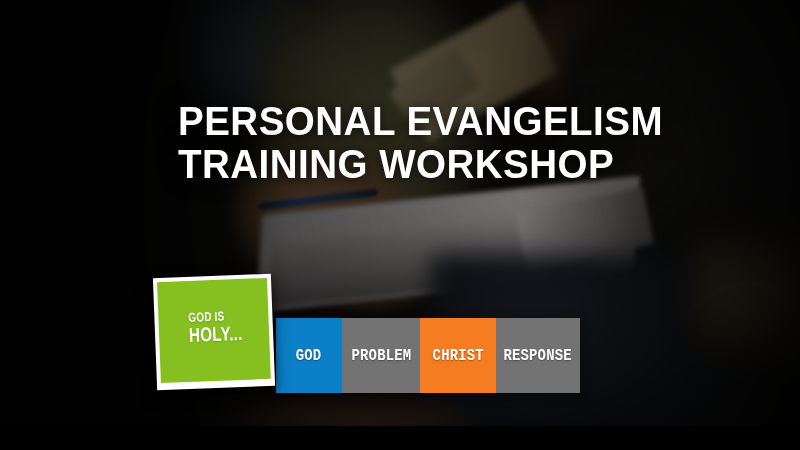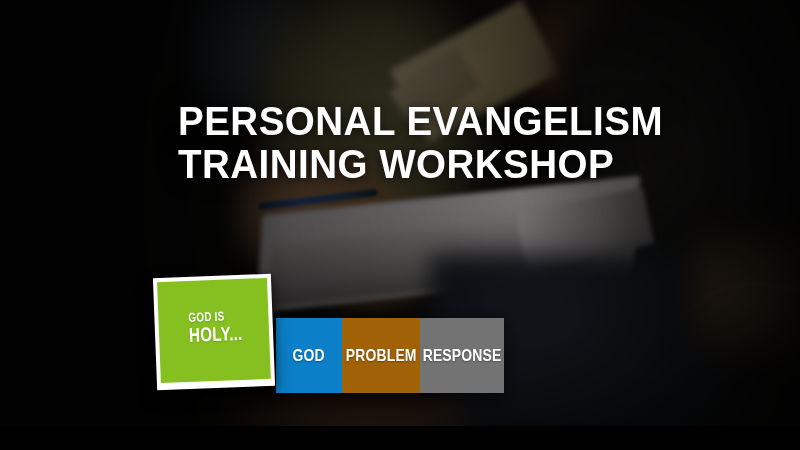--- a/index.html
+++ b/index.html
@@ -217,21 +217,21 @@
     height: 75px;
     display: flex;
     align-items: stretch;
     box-shadow: 0 3px 10px rgba(0,0,0,0.45);
   }
   .step {
     display: flex;
     align-items: center;
     justify-content: center;
     color: #ffffff;
-    font-family: Liberation Sans, sans-serif;
+    font-family: Liberation Mono, monospace;
     font-weight: bold;
     font-size: 17px;
     letter-spacing: 0.2px;
     transform-origin: center;
     text-shadow: 0 1px 2px rgba(0,0,0,0.35);
   }
   .step span {
     transform: scaleX(0.82);
     display: inline-block;
     white-space: nowrap;
@@ -312,22 +312,25 @@
 
   <div class="title-block">
     <h1 class="title-line">PERSONAL EVANGELISM</h1>
     <h1 class="title-line">TRAINING WORKSHOP</h1>
   </div>
 
   <div class="steps-bar">
     <div class="step" style="background: rgb(11, 127, 200); width: 66px;">
       <span>GOD</span>
     </div>
-    <div class="step" style="background: #a16207; width: 78px;">
+    <div class="step" style="background: #737373; width: 78px;">
       <span>PROBLEM</span>
+    </div>
+    <div class="step" style="background: rgb(245, 124, 32); width: 76px;">
+      <span>CHRIST</span>
     </div>
     <div class="step" style="background: #737373; width: 84px;">
       <span>RESPONSE</span>
     </div>
   </div>
 
   <div class="holy-card" style="background: rgb(255, 255, 255);">
     <div class="holy-inner" style="background: rgb(133, 192, 32);">
       <div class="holy-text">
         <span class="holy-l1">GOD IS</span>

